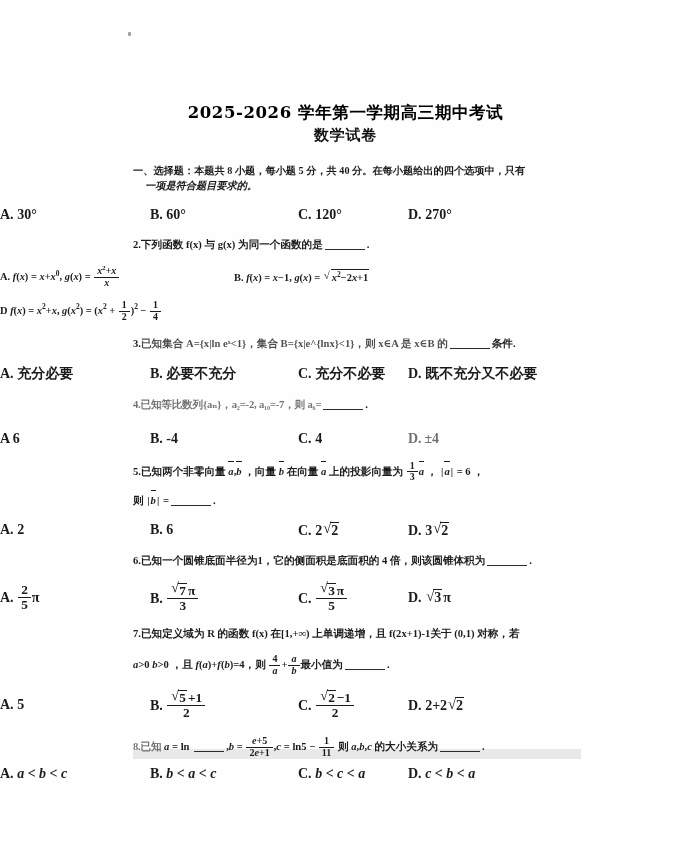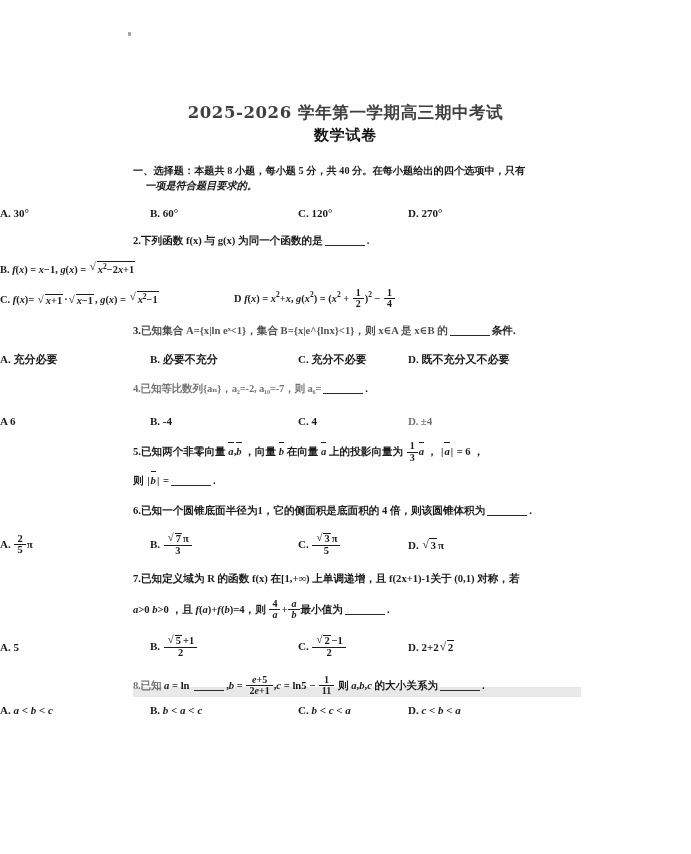--- a/index.html
+++ b/index.html
@@ -25,21 +25,21 @@
   
   .title-wrap{
     text-align:center;
     margin-top:103px;
   }
   .title-main{
     font-family:"DejaVu Serif",serif;
     font-weight:bold;
     font-size:16.5px;
     letter-spacing:.6px;
-    color:#404040;
+    color:#000000;
     line-height:1.25;
   }
   .title-sub{
     font-family:"DejaVu Serif",serif;
     font-weight:bold;
     font-size:15px;
     letter-spacing:.8px;
     color:#141414;
     margin-top:2px;
   }
@@ -66,21 +66,21 @@
     white-space:normal;
   }
   .qline2{
     margin-top:10px;
     font-size:10.6px;
     font-weight:bold;
   }
   .opts{
     margin-top:13px;
     display:flex;
-    font-size:11px;
+    font-size:14px;
     font-weight:bold;
   }
   .opts.tallrow{margin-top:14px;align-items:center;}
   .opt{flex:0 0 auto;}
   .o1{width:150px;}
   .o2{width:148px;}
   .o3{width:110px;}
   .o4{width:auto;}
   
   .opts2{
@@ -190,34 +190,36 @@
         <span>D.</span>
         <span>270°</span>
       </div>
     </div>
 
     <div class="block qline">
       <span>2.</span><span>下列函数 f(x) 与 g(x) 为同一个函数的是</span><span class="blank"></span><span>.</span>
     </div>
     <div class="opts2">
       <div class="half">
+        <span>A.</span>
+        <span class="mi">f</span>(<span class="mi">x</span>) = <span class="mi">x</span>+<span class="mi">x</span><span class="sup">0</span>,
+        <span class="mi">g</span>(<span class="mi">x</span>) =
+        <span class="frac">
+          <span class="num"><span class="mi">x</span><span class="sup">2</span>+<span class="mi">x</span></span>
+          <span class="den"><span class="mi">x</span></span>
+        </span>
+      </div>
+      <div class="half">
         <span>B.</span>
         <span class="mi">f</span>(<span class="mi">x</span>) = <span class="mi">x</span>−1,
         <span class="mi">g</span>(<span class="mi">x</span>) =
         <span class="sqrt"><span class="rad"><span class="mi">x</span><span class="sup">2</span>−2<span class="mi">x</span>+1</span></span>
       </div>
     </div>
     <div class="opts2">
-      <div class="half">
-        <span>C.</span>
-        <span class="mi">f</span>(<span class="mi">x</span>)=
-        <span class="sqrt"><span class="rad"><span class="mi">x</span>+1</span></span>·<span class="sqrt"><span class="rad"><span class="mi">x</span>−1</span></span>,
-        <span class="mi">g</span>(<span class="mi">x</span>) =
-        <span class="sqrt"><span class="rad"><span class="mi">x</span><span class="sup">2</span>−1</span></span>
-      </div>
       <div class="half">
         <span>D</span>
         <span class="mi">f</span>(<span class="mi">x</span>) = <span class="mi">x</span><span class="sup">2</span>+<span class="mi">x</span>,
         <span class="mi">g</span>(<span class="mi">x</span><span class="sup">2</span>) = (<span class="mi">x</span><span class="sup">2</span> +
         <span class="frac"><span class="num">1</span><span class="den">2</span></span>)<span class="sup">2</span> −
         <span class="frac"><span class="num">1</span><span class="den">4</span></span>
       </div>
     </div>
 
     <div class="block qline">
@@ -266,20 +268,38 @@
 
     <div class="block qline">
       <span>5.</span>已知两个非零向量
       <span class="vec">a</span>,<span class="vec">b</span> ，向量
       <span class="vec">b</span> 在向量 <span class="vec">a</span> 上的投影向量为
       <span class="frac"><span class="num">1</span><span class="den">3</span></span><span class="vec">a</span> ，
       <span class="abs">|</span><span class="vec">a</span><span class="abs">|</span> = 6 ，
     </div>
     <div class="block qline2">
       则 <span class="abs">|</span><span class="vec">b</span><span class="abs">|</span> =<span class="blank"></span><span>.</span>
+    </div>
+    <div class="opts">
+      <div class="opt o1">
+        <span>A.</span>
+        <span>2</span>
+      </div>
+      <div class="opt o2">
+        <span>B.</span>
+        <span>6</span>
+      </div>
+      <div class="opt o3">
+        <span>C.</span>
+        2<span class="sqrt"><span class="rad">2</span></span>
+      </div>
+      <div class="opt o4">
+        <span>D.</span>
+        3<span class="sqrt"><span class="rad">2</span></span>
+      </div>
     </div>
 
     <div class="block qline">
       <span>6.</span><span>已知一个圆锥底面半径为1，它的侧面积是底面积的 4 倍，则该圆锥体积为</span><span class="blank"></span><span>.</span>
     </div>
     <div class="opts tallrow">
       <div class="opt o1">
         <span>A.</span>
         <span class="frac"><span class="num">2</span><span class="den">5</span></span>π
       </div>

